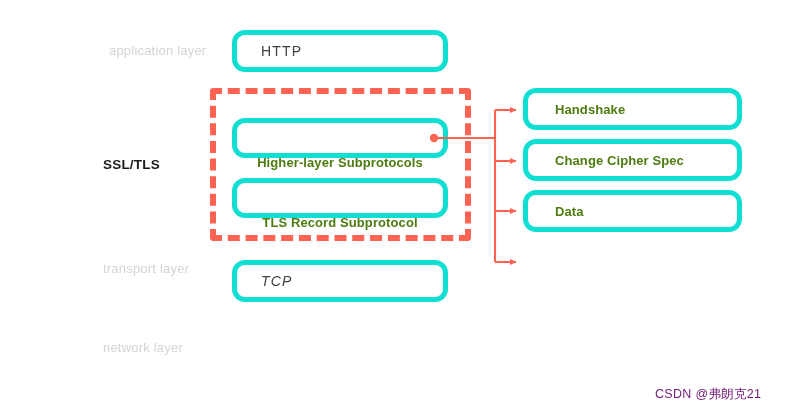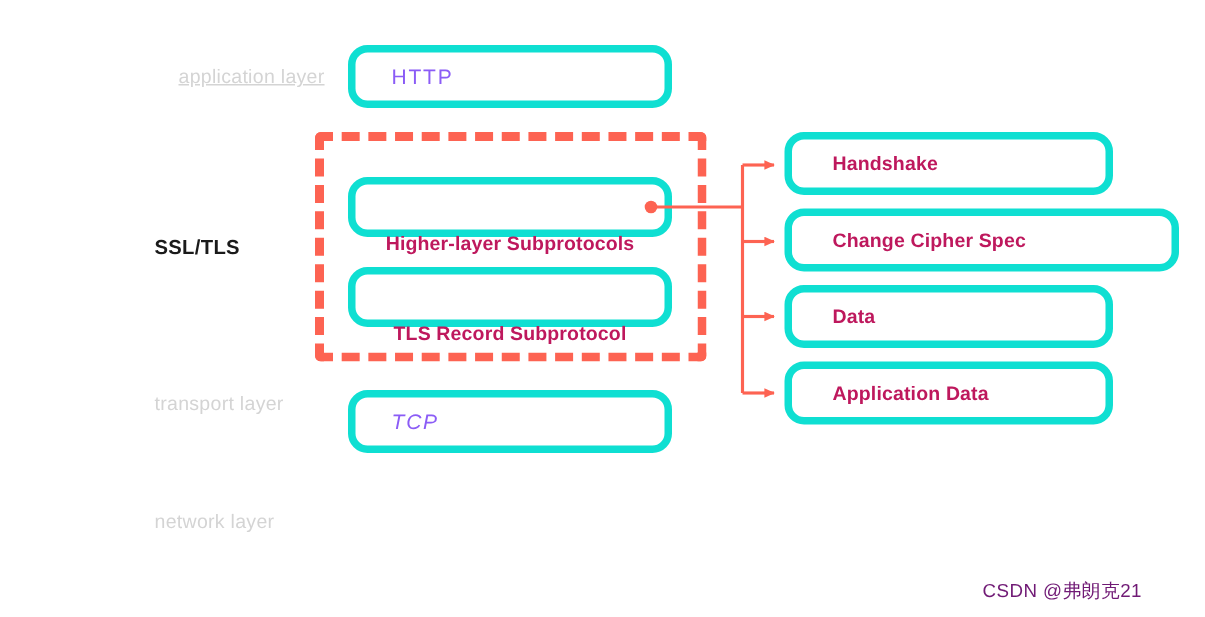--- a/index.html
+++ b/index.html
@@ -41,27 +41,27 @@
   }
   .tbox > .tlabel{
     position:absolute;
     top:50%;
     transform:translateY(-50%);
     white-space:nowrap;
     line-height:1;
   }
   .tbox.muted > .tlabel{
     left:24px;
-    color:#8b5cf6;
+    color:#404040;
     font-size:14px;
     font-weight:400;
     letter-spacing:1.2px;
   }
   .tbox.dark > .tlabel{
-    color:#be185d;
+    color:#4d7c0f;
     font-size:13px;
     font-weight:bold;
     letter-spacing:.1px;
   }
   .tbox.dark.center > .tlabel{
     left:50%;
     transform:translate(-50%,-50%);
     margin-top:24px;
   }
   .tbox.dark.leftpad > .tlabel{ left:27px; }
@@ -91,21 +91,21 @@
     letter-spacing:.3px;
     white-space:nowrap;
     line-height:1;
   }
 </style>
 </head>
 <body>
 
 <div id="stage">
 
-  <div class="layer-label" style="left:119px;top:44px;text-decoration:underline;">application layer</div>
+  <div class="layer-label" style="left:109px;top:44px;">application layer</div>
 
   <div class="ssl-label" style="left:103px;top:158px;">SSL/TLS</div>
 
   <div class="layer-label" style="left:103px;top:262px;text-align:center;">transport layer</div>
 
   <div class="layer-label" style="left:103px;top:341px;text-align:center;">network layer</div>
 
   <div class="tbox muted" style="left:232px;top:30px;width:216px;height:42px;">
     <span class="tlabel">HTTP</span>
   </div>
@@ -122,31 +122,28 @@
   </div>
 
   <div class="tbox dark center" style="left:232px;top:178px;width:216px;height:40px;padding-left:27px;">
     <span class="tlabel">TLS Record Subprotocol</span>
   </div>
 
   <div class="tbox dark leftpad" style="left:523px;top:88px;width:219px;height:42px;">
     <span class="tlabel">Handshake</span>
   </div>
 
-  <div class="tbox dark leftpad" style="left:523px;top:139px;width:263px;height:42px;">
+  <div class="tbox dark leftpad" style="left:523px;top:139px;width:219px;height:42px;">
     <span class="tlabel">Change Cipher Spec</span>
   </div>
 
   <div class="tbox dark leftpad" style="left:523px;top:190px;width:219px;height:42px;">
     <span class="tlabel">Data</span>
   </div>
 
-  <div class="tbox dark leftpad" style="left:523px;top:241px;width:219px;height:42px;">
-    <span class="tlabel">Application Data</span>
-  </div>
 
   <svg id="connectors" viewBox="0 0 803 411">
     <defs>
       <marker id="arrowRed" markerWidth="7" markerHeight="7" refX="6.4" refY="3.2" orient="auto" markerUnits="userSpaceOnUse">
         <path d="M0,0 L7,3.2 L0,6.4 z" fill="#fd6352"></path>
       </marker>
     </defs>
 
     <circle cx="434" cy="138" r="4.2" fill="#fd6352"></circle>
 

